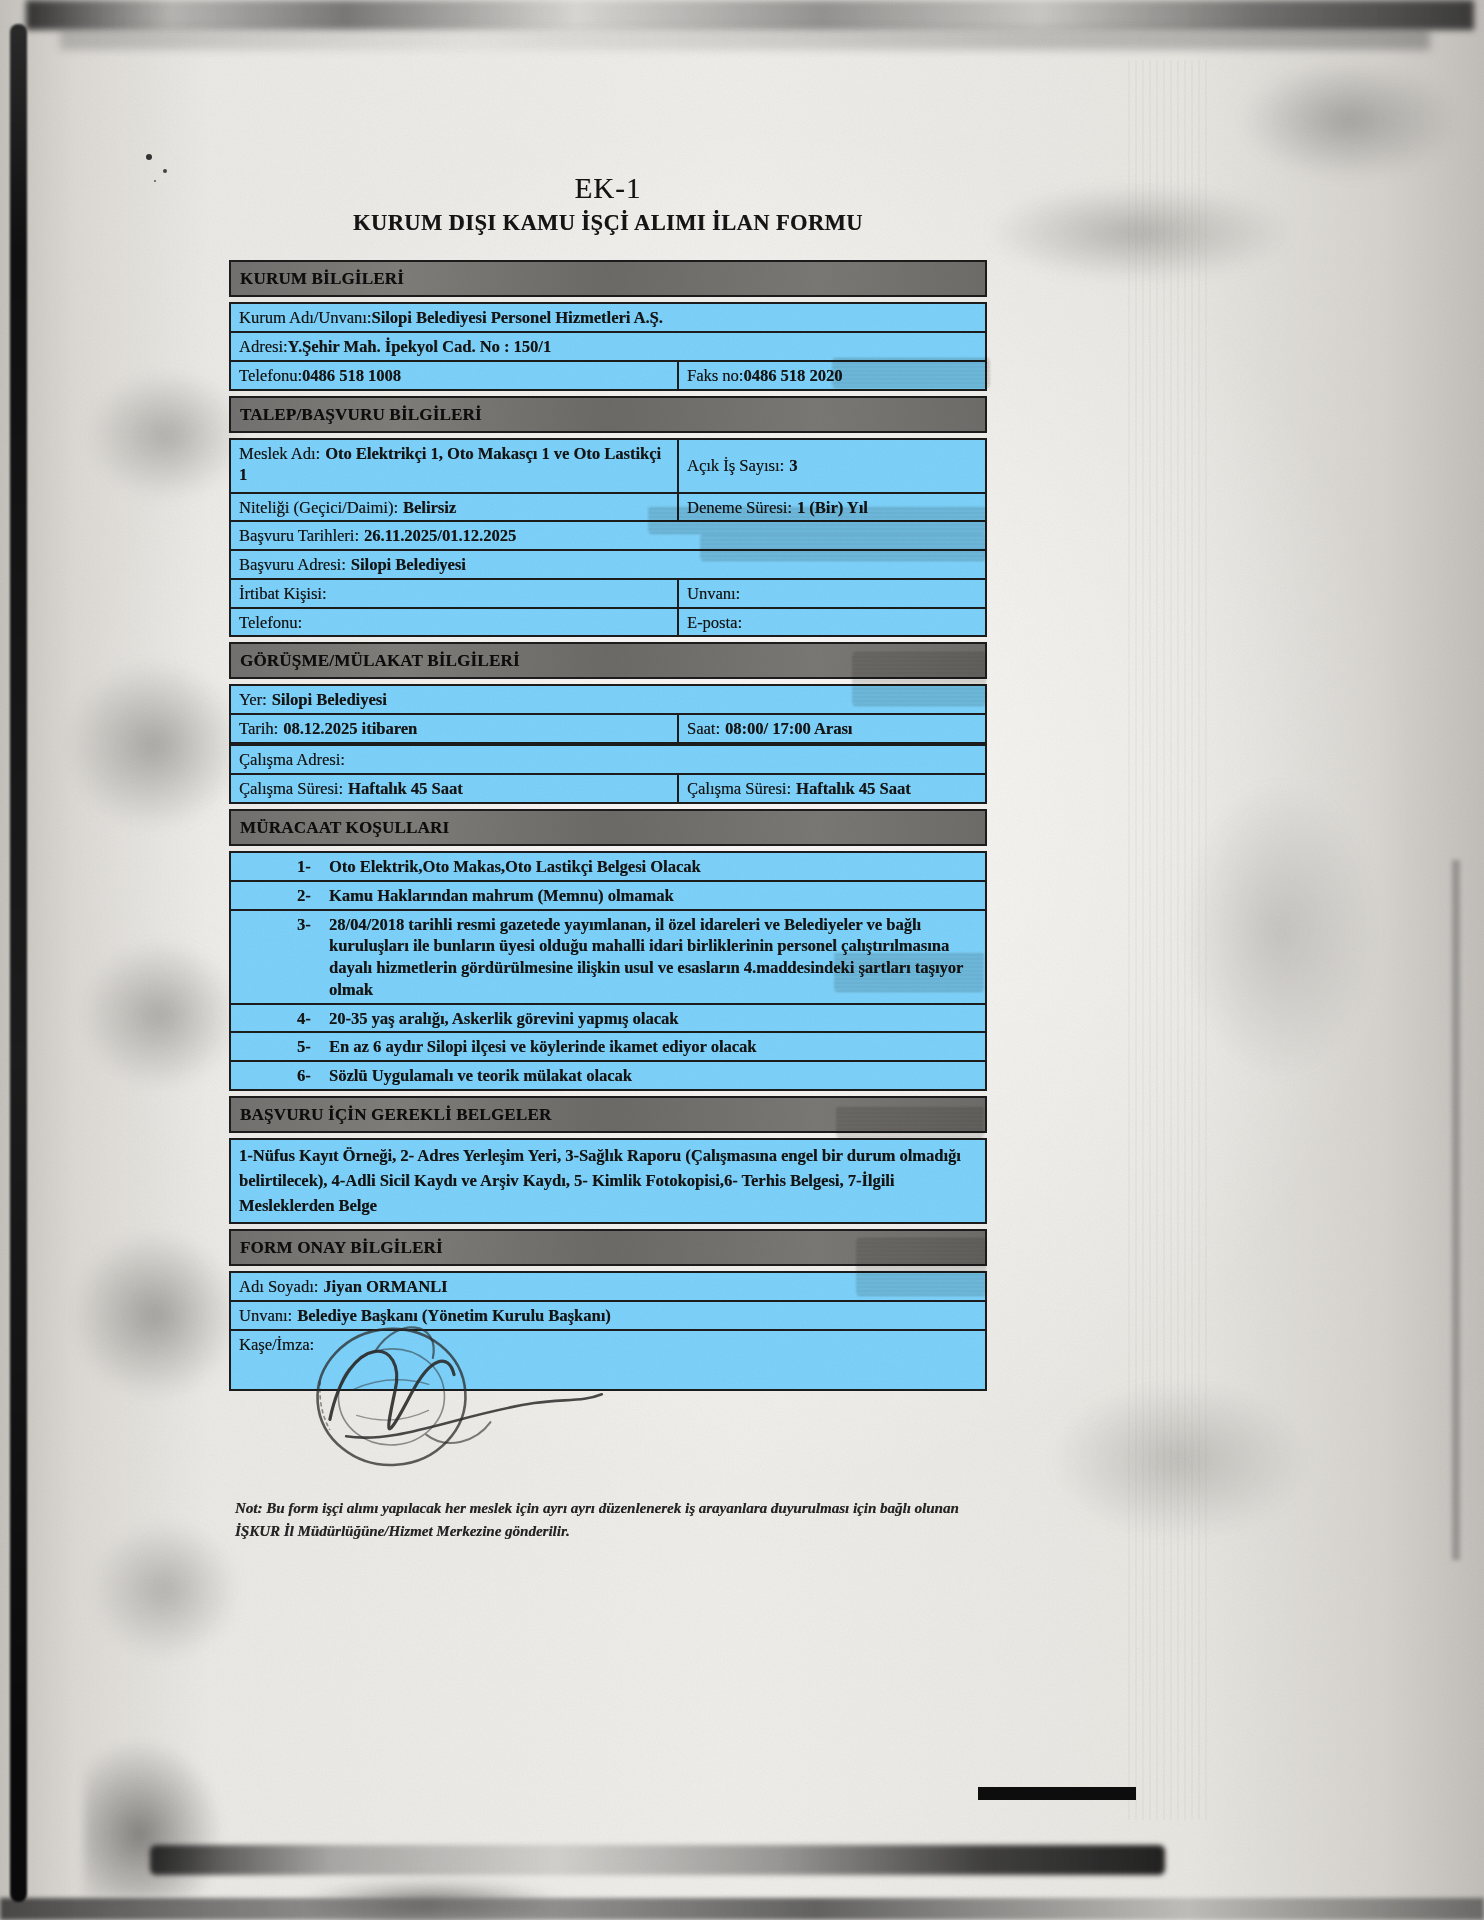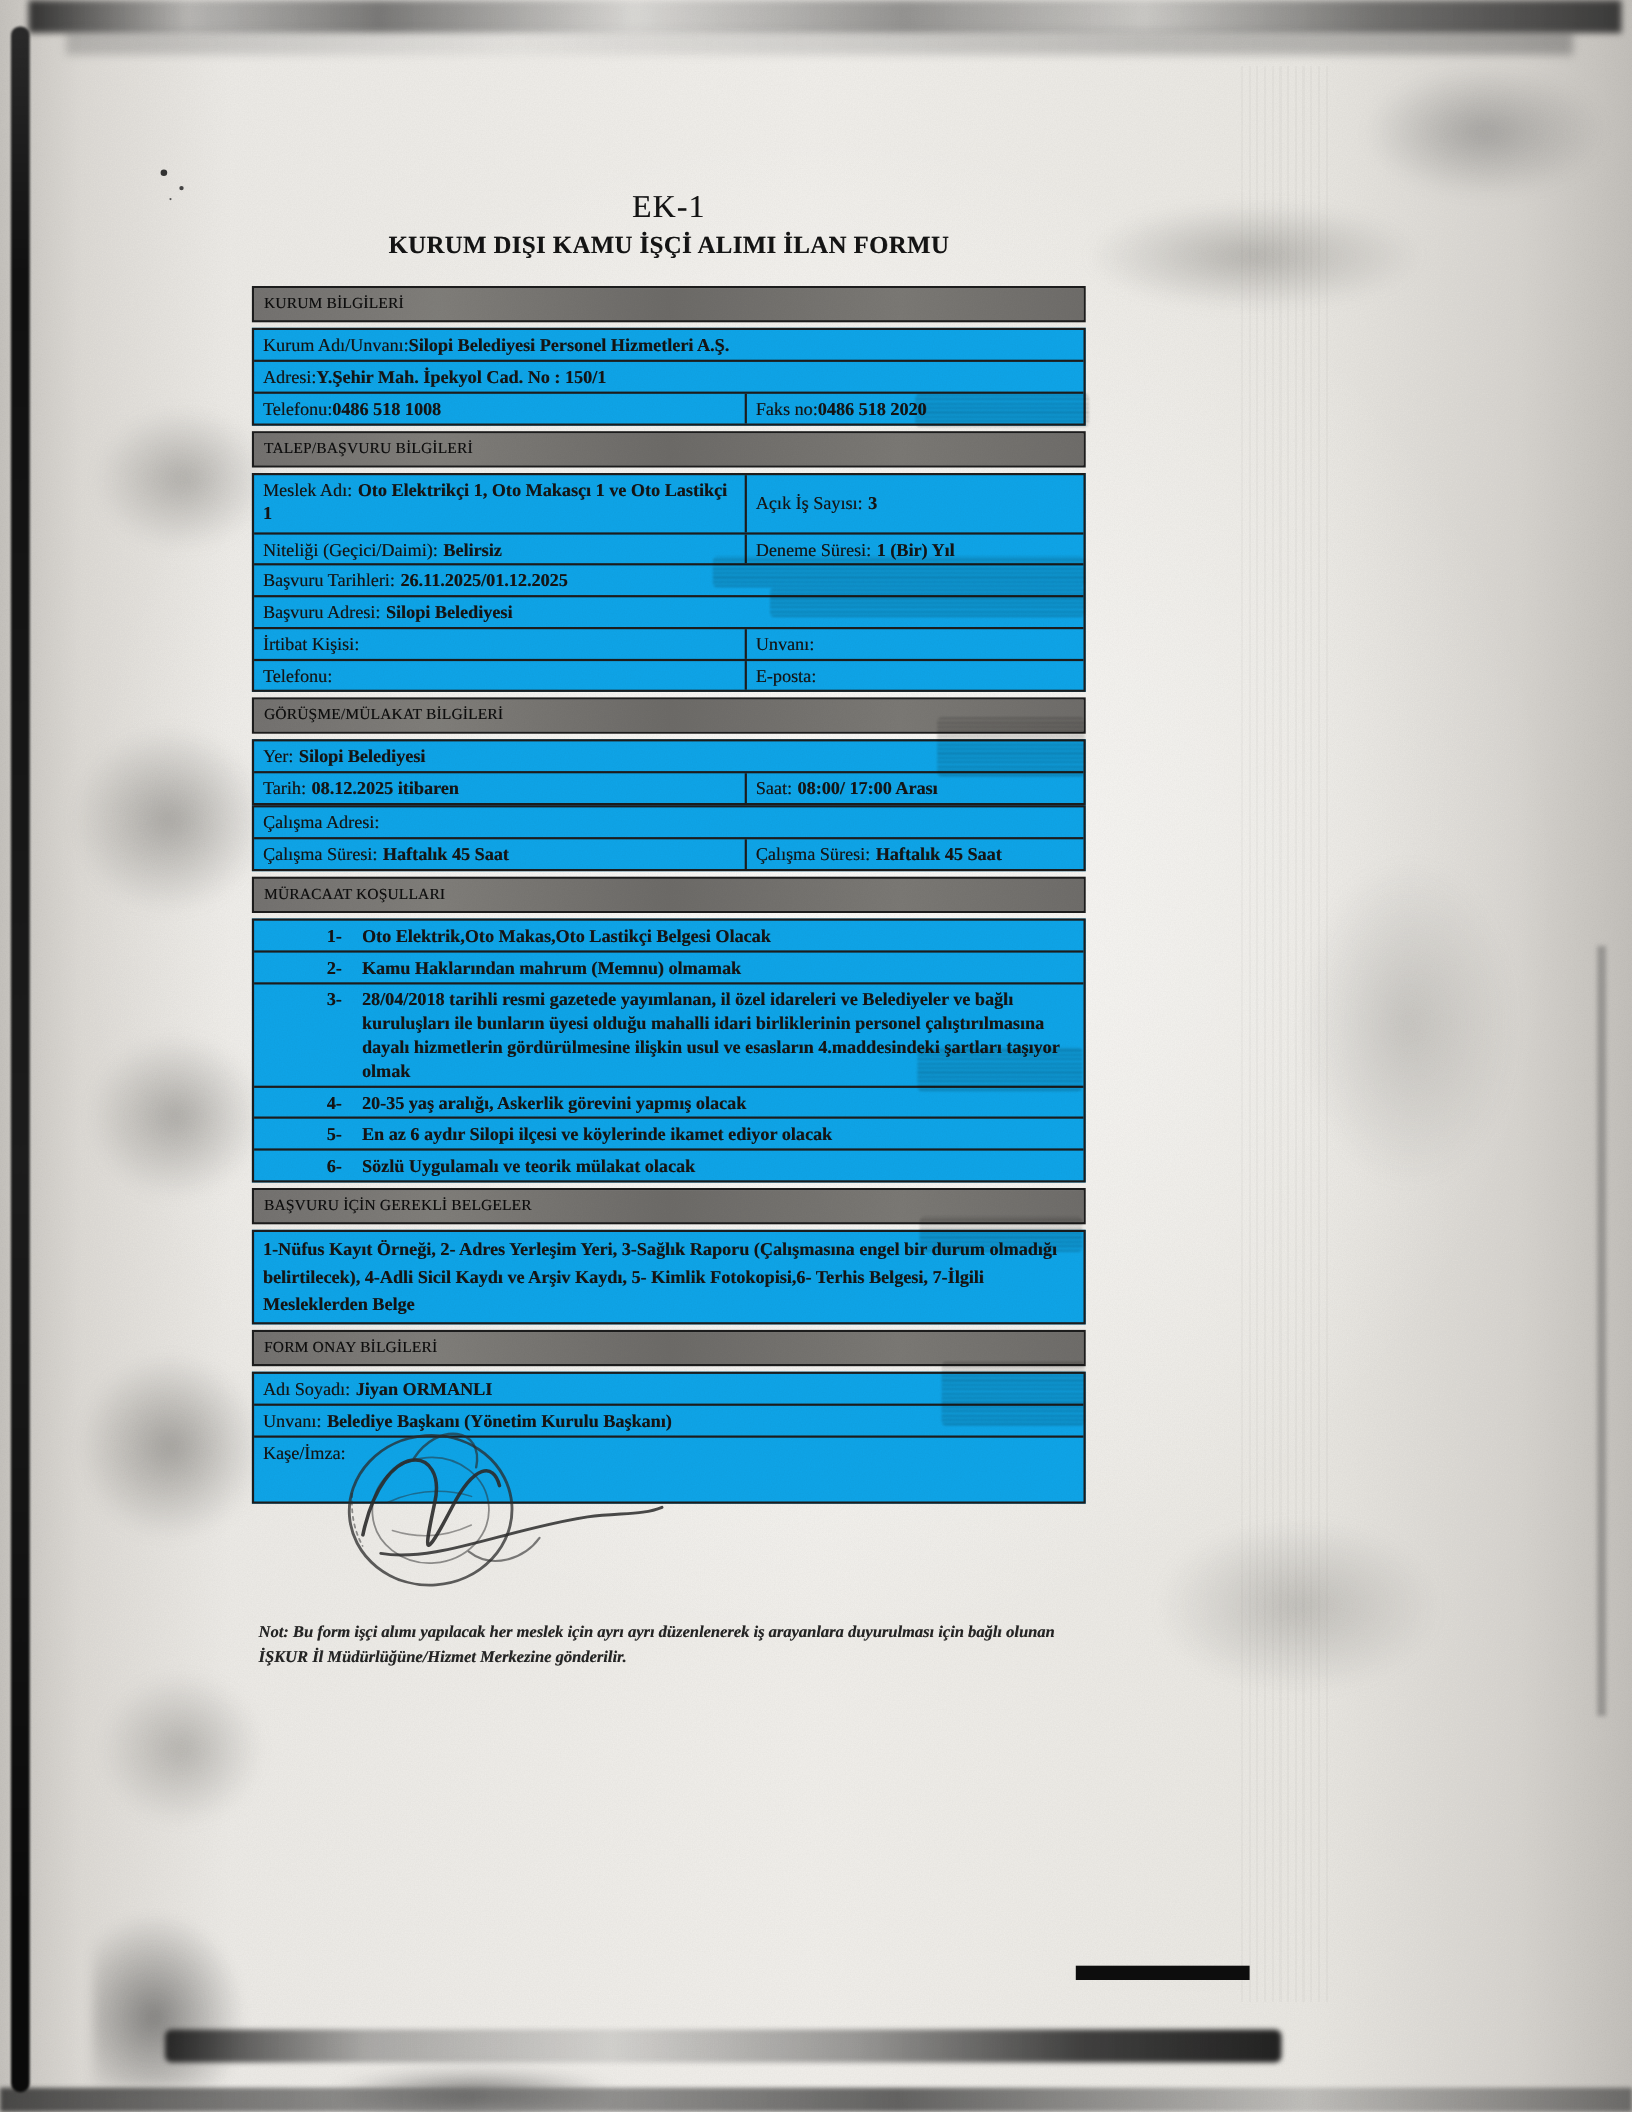--- a/index.html
+++ b/index.html
@@ -67,24 +67,24 @@
   .ht7 { left: 836px; top: 1106px; width: 148px; height: 32px; }
   
   .form { position: absolute; left: 229px; top: 172px; width: 758px; z-index: 2; color: #141414;
     text-shadow: 0.3px 0 0 rgba(20,20,20,.55); }
   .title-block { text-align: center; margin-bottom: 24px; }
   .ek { font-size: 29px; font-weight: 400; letter-spacing: 1px; }
   .main-title { font-size: 22.5px; font-weight: 700; letter-spacing: .4px; margin-top: 5px; }
   .sec-header {
     background: linear-gradient(90deg, #747270, #807e7a 22%, #6d6b68 50%, #7b7975 78%, #6f6d6a);
     border: 2.5px solid #1c1c1c;
-    font-weight: 400; font-size: 14px; letter-spacing: .2px; color: #0d0d0d;
+    font-weight: 700; font-size: 17px; letter-spacing: .2px; color: #0d0d0d;
     padding: 7px 9px 6px; margin: 5px 0;
   }
-  .group { border: 2.5px solid #1c1c1c; background: #0ea5e9; }
+  .group { border: 2.5px solid #1c1c1c; background: #7dd3fc; }
   .row { display: flex; border-top: 2px solid #1c1c1c; min-height: 27px; align-items: stretch; }
   .row:first-child { border-top: none; }
   .cell { padding: 3px 8px 2px; font-size: 16.5px; line-height: 1.32; }
   .cell-full { width: 100%; }
   .cell-l { width: 448px; border-right: 2px solid #1c1c1c; }
   .cell-r { flex: 1; }
   .lbl { font-weight: 400; }
   .val { font-weight: 700; margin-left: 5px; }
   .val.nogap { margin-left: 0; }
   .mk { display: flex; padding-left: 66px; font-weight: 700; }

